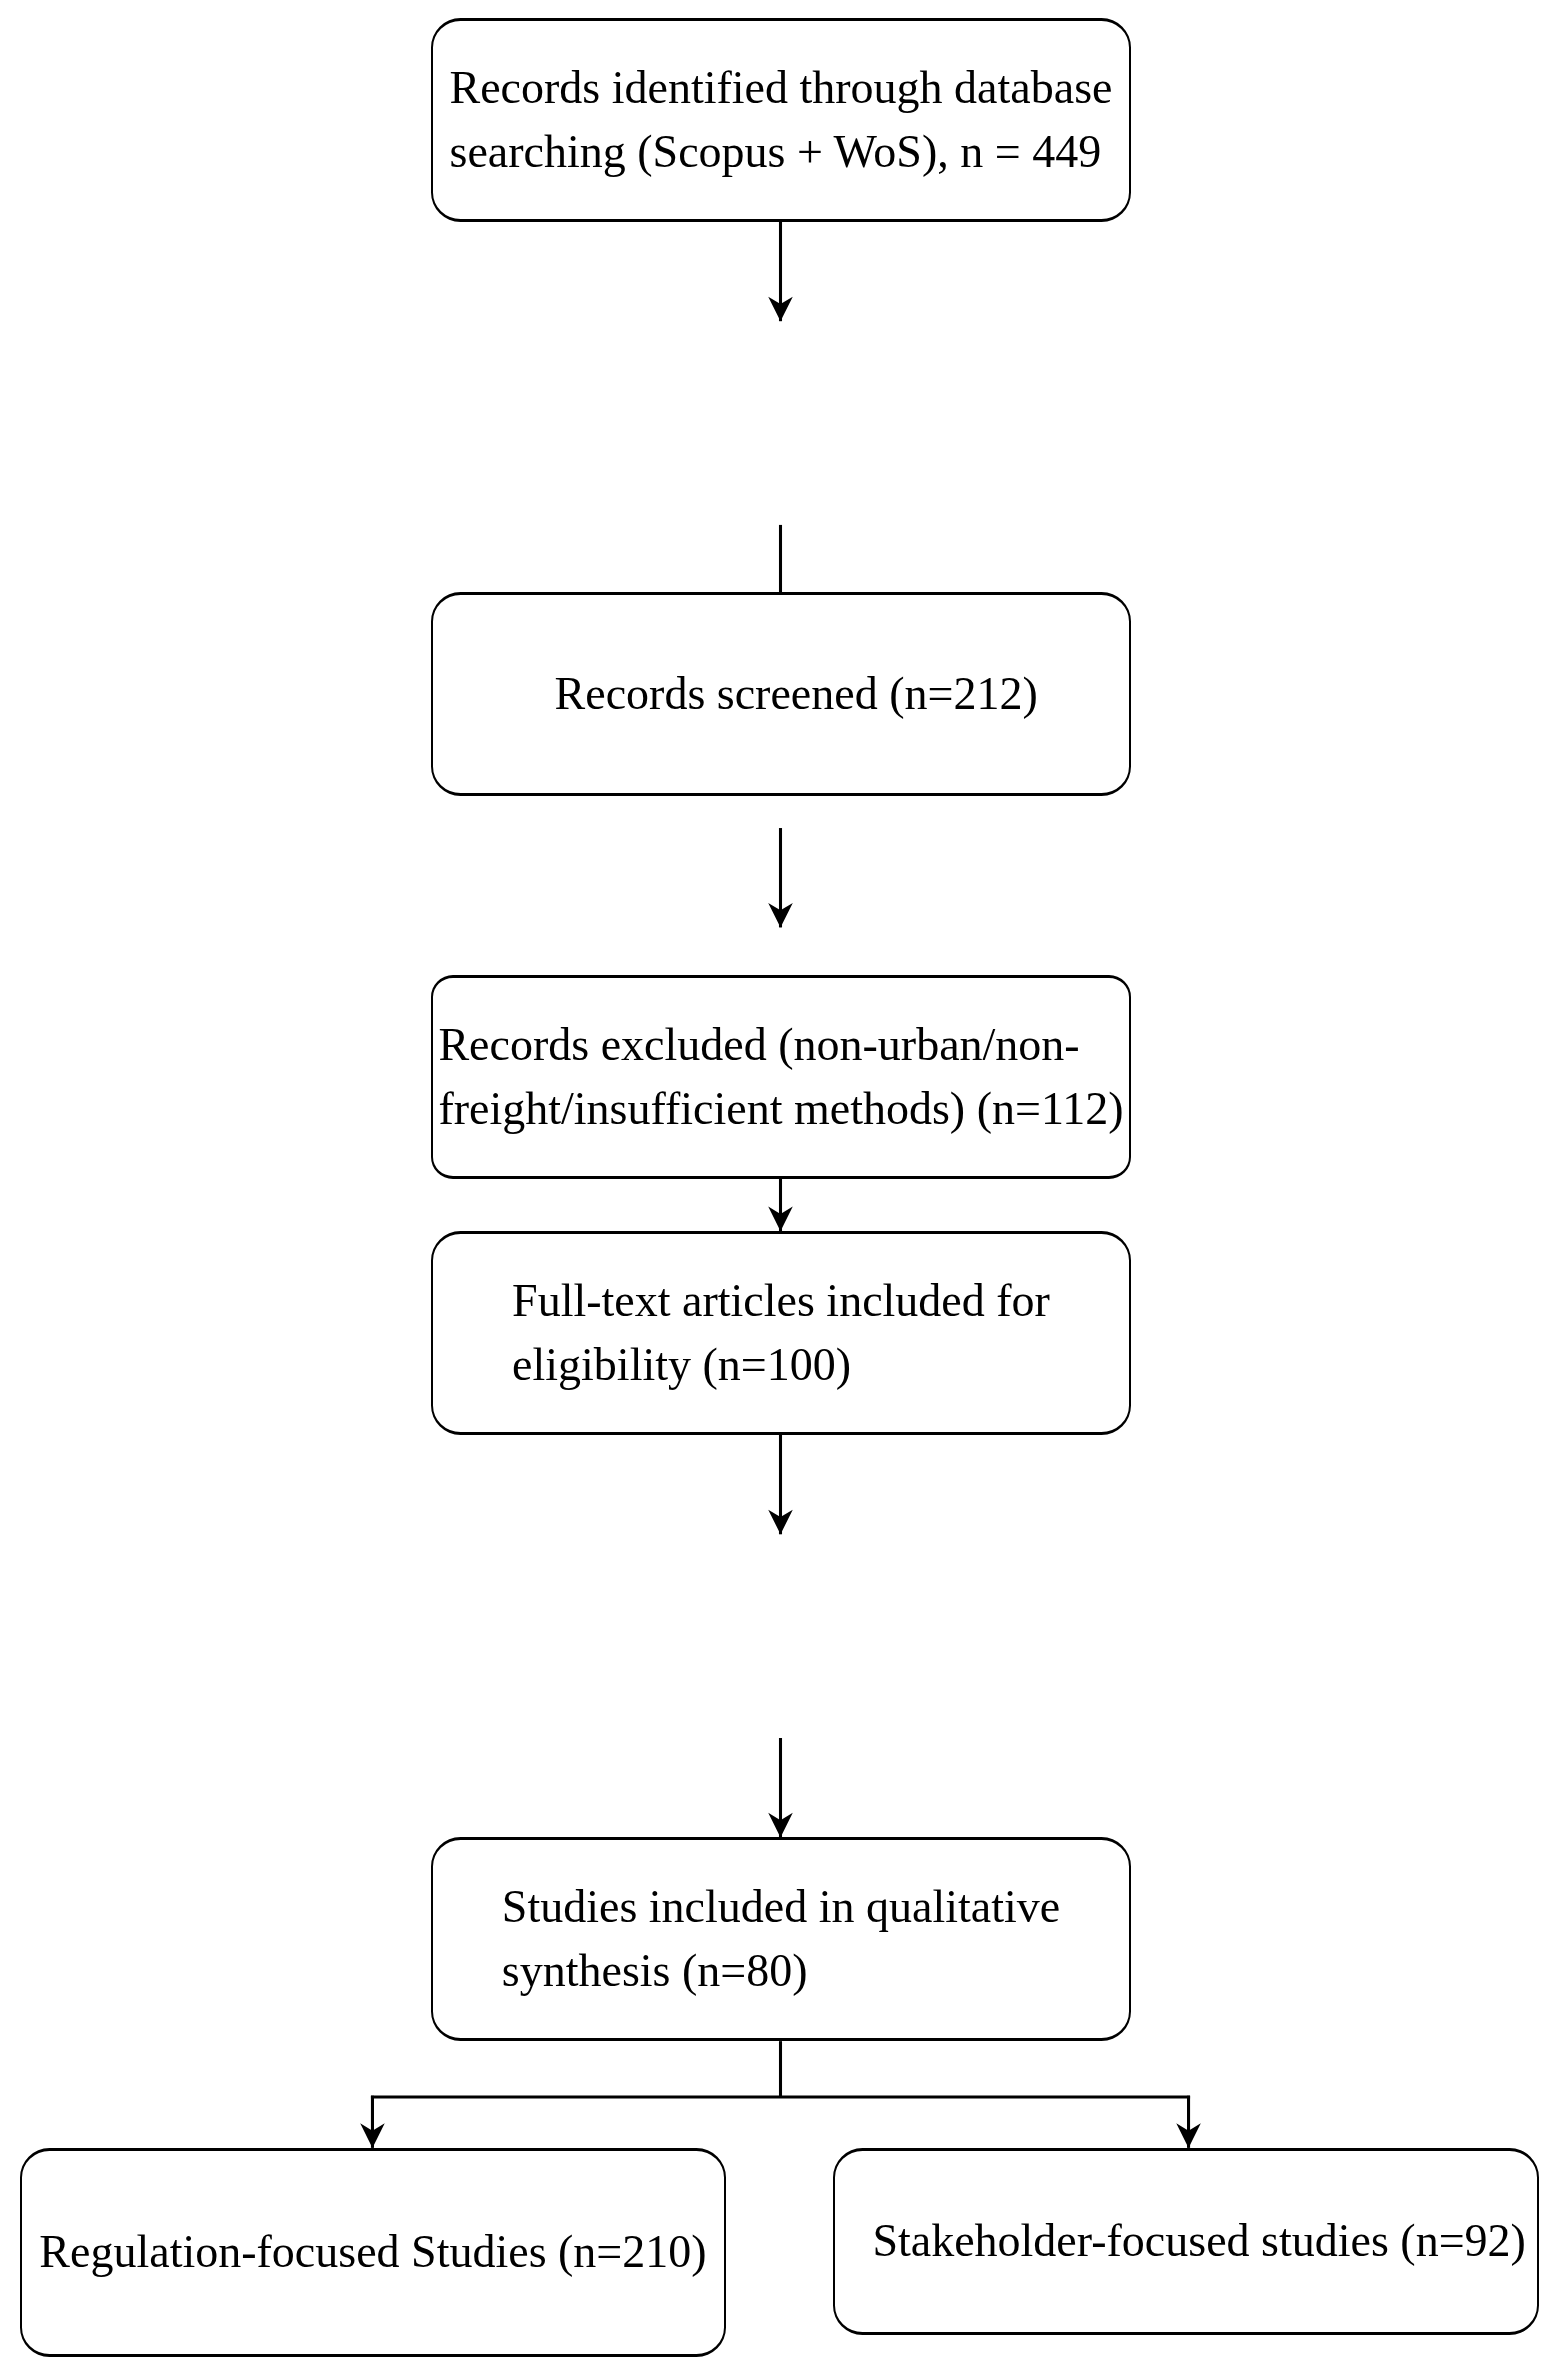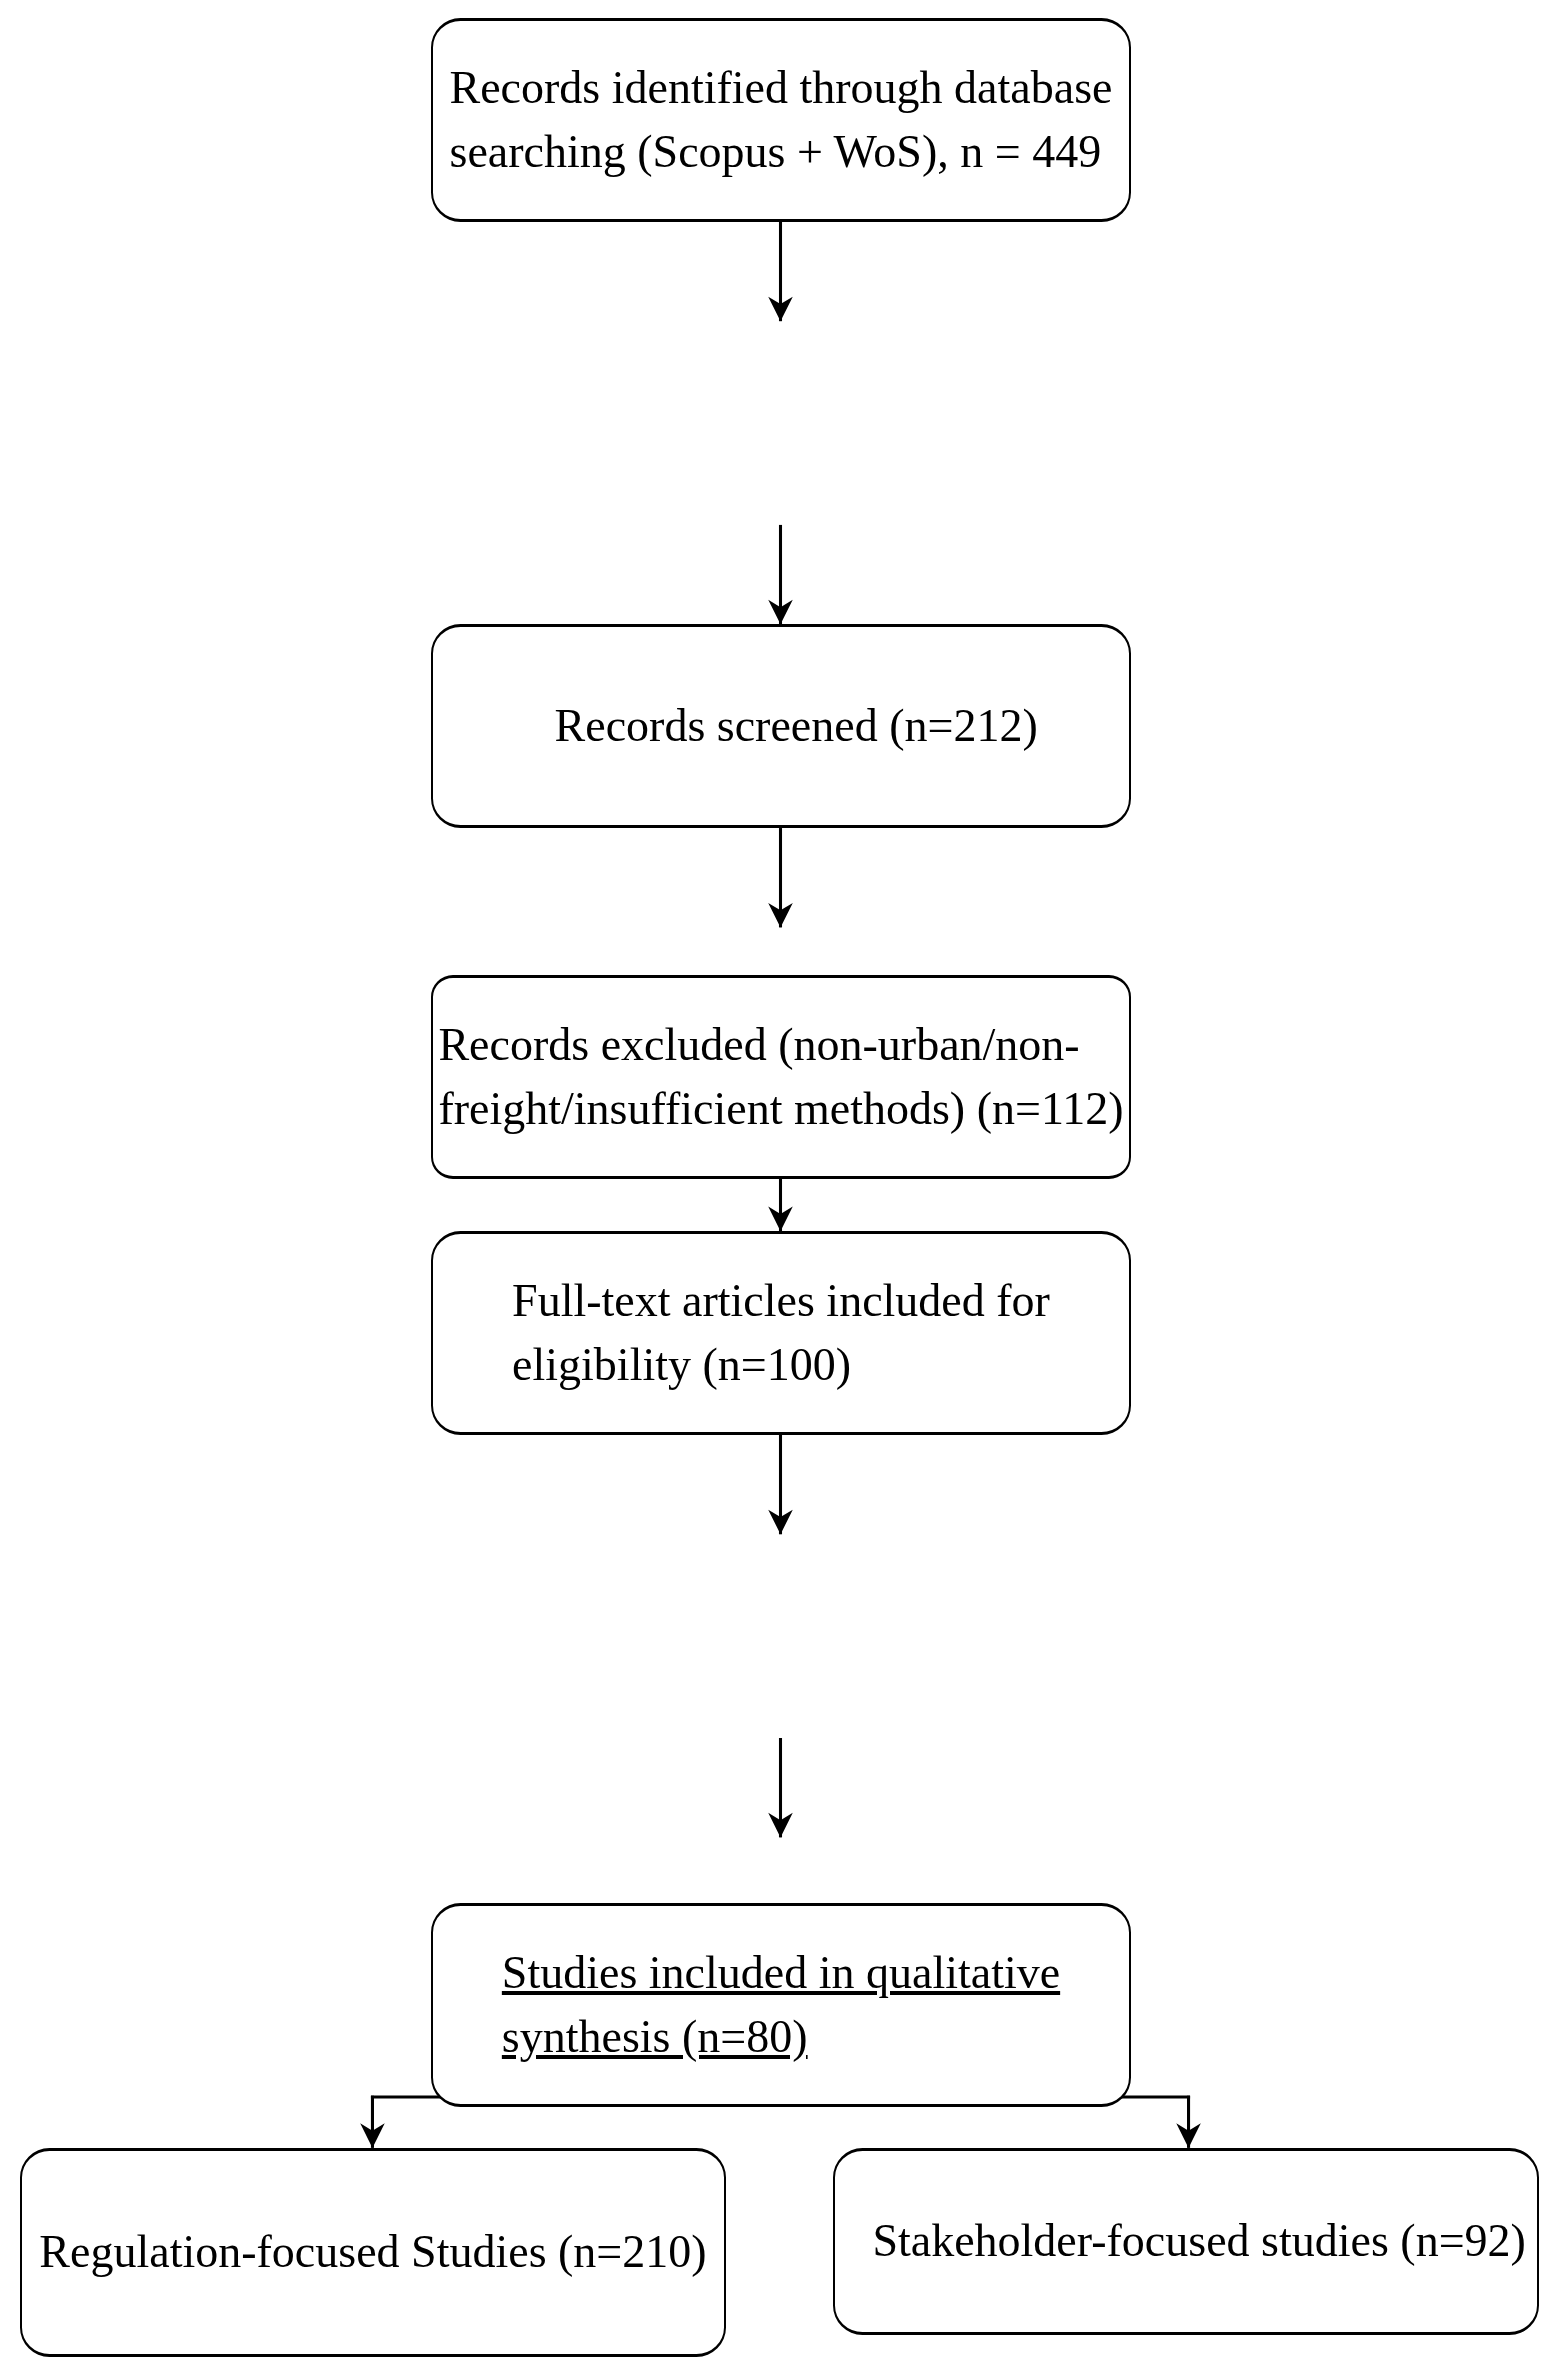--- a/index.html
+++ b/index.html
@@ -29,25 +29,25 @@
     align-items: center;
     justify-content: center;
     font-size: 46px;
     line-height: 1.4;
     white-space: pre;
     padding: 0 3.7px;
   }
   .main { left: 431px; width: 700px; height: 204px; }
   .b1 { top: 18px; }
   .b2 { top: 321px; }
-  .b3 { top: 624px; padding-left: 34px; }
+  .b3 { top: 592px; padding-left: 34px; }
   .b4 { top: 975px; border-radius: 22px; }
   .b5 { top: 1231px; }
   .b6 { top: 1534px; }
-  .b7 { top: 1903px; text-decoration: underline; }
+  .b7 { top: 1837px; }
   .bl { left: 20px;   top: 2148px; width: 706px; height: 209px; }
   .br { left: 833px; top: 2148px; width: 706px; height: 187px; padding-left: 30px; }
 </style>
 </head>
 <body>
 
 <div id="canvas">
 
   <svg class="connectors" viewBox="0 0 2544 3855" xmlns="http://www.w3.org/2000/svg">
     <defs>

